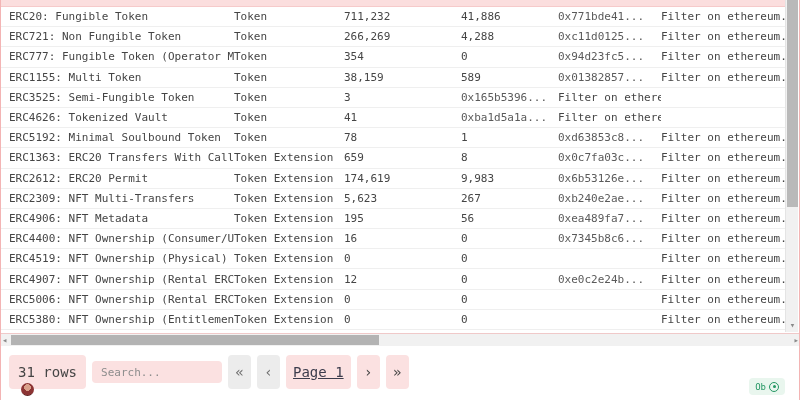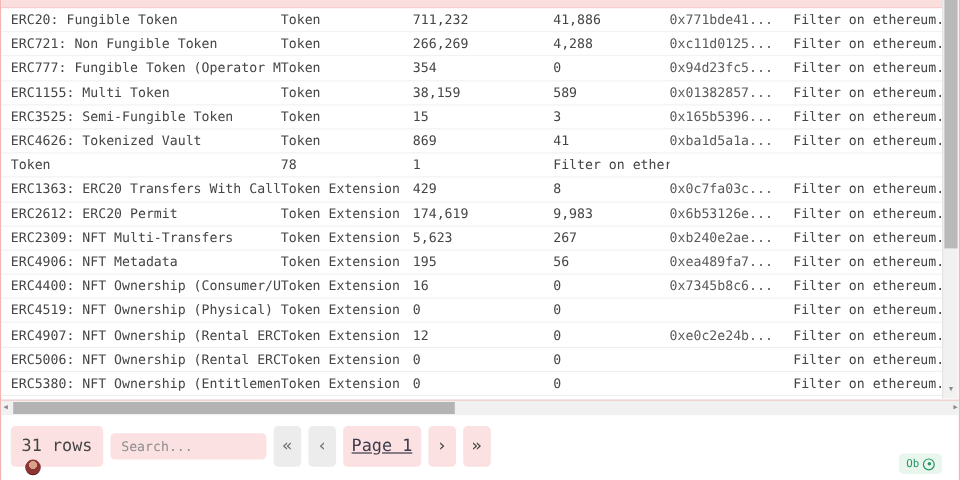--- a/index.html
+++ b/index.html
@@ -113,46 +113,46 @@
     <span>Token</span>
     <span>38,159</span>
     <span>589</span>
     <span class="cell-addr">0x01382857...</span>
     <span>Filter on ethereum.logs t</span>
   </div>
 
   <div class="trow">
     <span>ERC3525: Semi-Fungible Token</span>
     <span>Token</span>
-    <span>15</span>
     <span>3</span>
     <span class="cell-addr">0x165b5396...</span>
     <span>Filter on ethereum.logs t</span>
   </div>
 
   <div class="trow">
     <span>ERC4626: Tokenized Vault</span>
     <span>Token</span>
-    <span>869</span>
     <span>41</span>
     <span class="cell-addr">0xba1d5a1a...</span>
     <span>Filter on ethereum.logs t</span>
   </div>
 
   <div class="trow">
+    <span>ERC5192: Minimal Soulbound Token</span>
     <span>Token</span>
     <span>78</span>
     <span>1</span>
+    <span class="cell-addr">0xd63853c8...</span>
     <span>Filter on ethereum.logs t</span>
   </div>
 
   <div class="trow">
     <span>ERC1363: ERC20 Transfers With Calls</span>
     <span>Token Extension</span>
-    <span>429</span>
+    <span>659</span>
     <span>8</span>
     <span class="cell-addr">0x0c7fa03c...</span>
     <span>Filter on ethereum.traces</span>
   </div>
 
   <div class="trow">
     <span>ERC2612: ERC20 Permit</span>
     <span>Token Extension</span>
     <span>174,619</span>
     <span>9,983</span>

